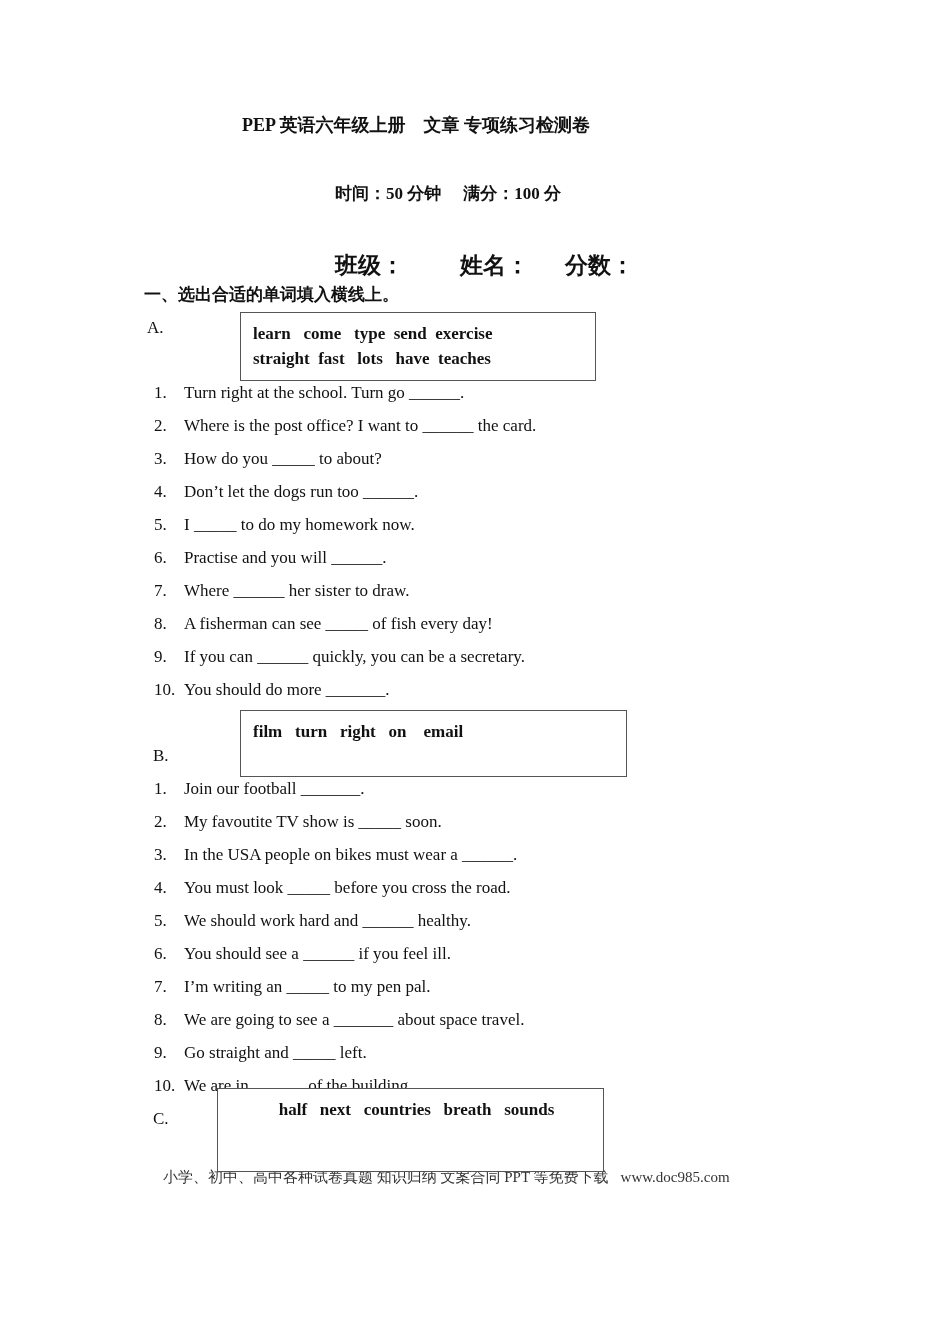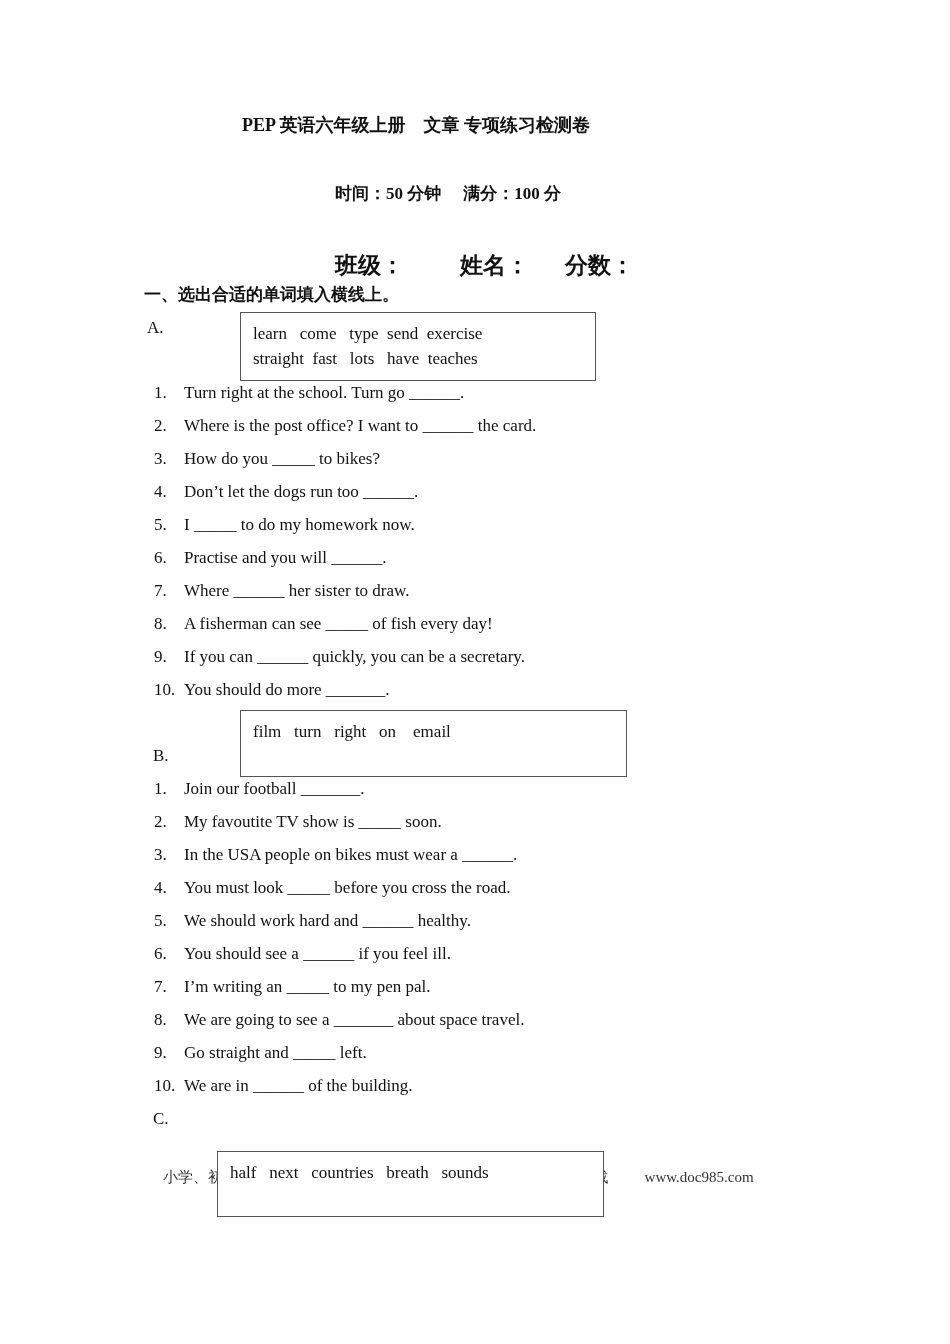--- a/index.html
+++ b/index.html
@@ -7,26 +7,26 @@
          font-family: "Liberation Serif", "DejaVu Serif", serif; color: #111; }
   .abs { position: absolute; white-space: nowrap; }
   .title { top: 113px; left: 0; width: 832px; text-align: center; font-size: 18px; font-weight: bold; }
   .meta { top: 182px; left: 335px; font-size: 17px; font-weight: bold; }
   .meta .gap { display: inline-block; width: 22px; }
   .info { top: 250px; left: 335px; font-size: 23px; font-weight: bold; }
   .info span { display: inline-block; }
   .section { top: 283px; left: 144px; font-size: 17px; font-weight: bold; }
   .part-label { font-size: 17px; }
   .wordbox { position: absolute; border: 1px solid #555; background: #fff; box-sizing: border-box;
-             font-size: 17px; line-height: 25px; padding: 8px 0 0 12px; z-index: 2; }
+             font-size: 17px; line-height: 25px; padding: 8px 0 0 12px; z-index: 2; font-weight: bold; }
   .wordbox .row { white-space: pre; }
   .q { position: absolute; left: 154px; font-size: 17px; white-space: nowrap; }
   .q .num { display: inline-block; width: 30px; }
   .footer { top: 1168px; left: 163px; font-size: 15px; color: #333; z-index: 1; }
-  .footer .url { margin-left: 36px; }
+  .footer .url { margin-left: 12px; }
 </style>
 </head>
 <body>
 
 <div class="abs title">PEP 英语六年级上册　文章 专项练习检测卷</div>
 
 <div class="abs meta">
   <span>时间：50 分钟</span><span class="gap"></span><span>满分：100 分</span>
 </div>
 
@@ -37,21 +37,21 @@
 <div class="abs section">一、选出合适的单词填入横线上。</div>
 
 <div class="abs part-label" style="top:318px;left:147px;">A.</div>
 <div class="wordbox" style="left:240px;top:312px;width:356px;height:69px;">
   <div class="row">learn   come   type  send  exercise</div>
   <div class="row">straight  fast   lots   have  teaches</div>
 </div>
 
 <div class="q" style="top:383px"><span class="num">1.</span><span>Turn right at the school. Turn go ______.</span></div>
 <div class="q" style="top:416px"><span class="num">2.</span><span>Where is the post office? I want to ______ the card.</span></div>
-<div class="q" style="top:449px"><span class="num">3.</span><span>How do you _____ to bikes?</span></div>
+<div class="q" style="top:449px"><span class="num">3.</span><span>How do you _____ to about?</span></div>
 <div class="q" style="top:482px"><span class="num">4.</span><span>Don’t let the dogs run too ______.</span></div>
 <div class="q" style="top:515px"><span class="num">5.</span><span>I _____ to do my homework now.</span></div>
 <div class="q" style="top:548px"><span class="num">6.</span><span>Practise and you will ______.</span></div>
 <div class="q" style="top:581px"><span class="num">7.</span><span>Where ______ her sister to draw.</span></div>
 <div class="q" style="top:614px"><span class="num">8.</span><span>A fisherman can see _____ of fish every day!</span></div>
 <div class="q" style="top:647px"><span class="num">9.</span><span>If you can ______ quickly, you can be a secretary.</span></div>
 <div class="q" style="top:680px"><span class="num">10.</span><span>You should do more _______.</span></div>
 
 <div class="abs part-label" style="top:746px;left:153px;">B.</div>
 <div class="wordbox" style="left:240px;top:710px;width:387px;height:67px;">
@@ -63,19 +63,19 @@
 <div class="q" style="top:845px"><span class="num">3.</span><span>In the USA people on bikes must wear a ______.</span></div>
 <div class="q" style="top:878px"><span class="num">4.</span><span>You must look _____ before you cross the road.</span></div>
 <div class="q" style="top:911px"><span class="num">5.</span><span>We should work hard and ______ healthy.</span></div>
 <div class="q" style="top:944px"><span class="num">6.</span><span>You should see a ______ if you feel ill.</span></div>
 <div class="q" style="top:977px"><span class="num">7.</span><span>I’m writing an _____ to my pen pal.</span></div>
 <div class="q" style="top:1010px"><span class="num">8.</span><span>We are going to see a _______ about space travel.</span></div>
 <div class="q" style="top:1043px"><span class="num">9.</span><span>Go straight and _____ left.</span></div>
 <div class="q" style="top:1076px"><span class="num">10.</span><span>We are in ______ of the building.</span></div>
 
 <div class="abs part-label" style="top:1109px;left:153px;">C.</div>
-<div class="wordbox" style="left:217px;top:1151px;width:387px;height:66px;">
+<div class="wordbox" style="left:217px;top:1088px;width:387px;height:84px;text-align:center;">
   <div class="row">half   next   countries   breath   sounds</div>
 </div>
 
 <div class="abs footer">
   <span>小学、初中、高中各种试卷真题 知识归纳 文案合同 PPT 等免费下载</span><span class="url">www.doc985.com</span>
 </div>
 
 </body></html>

